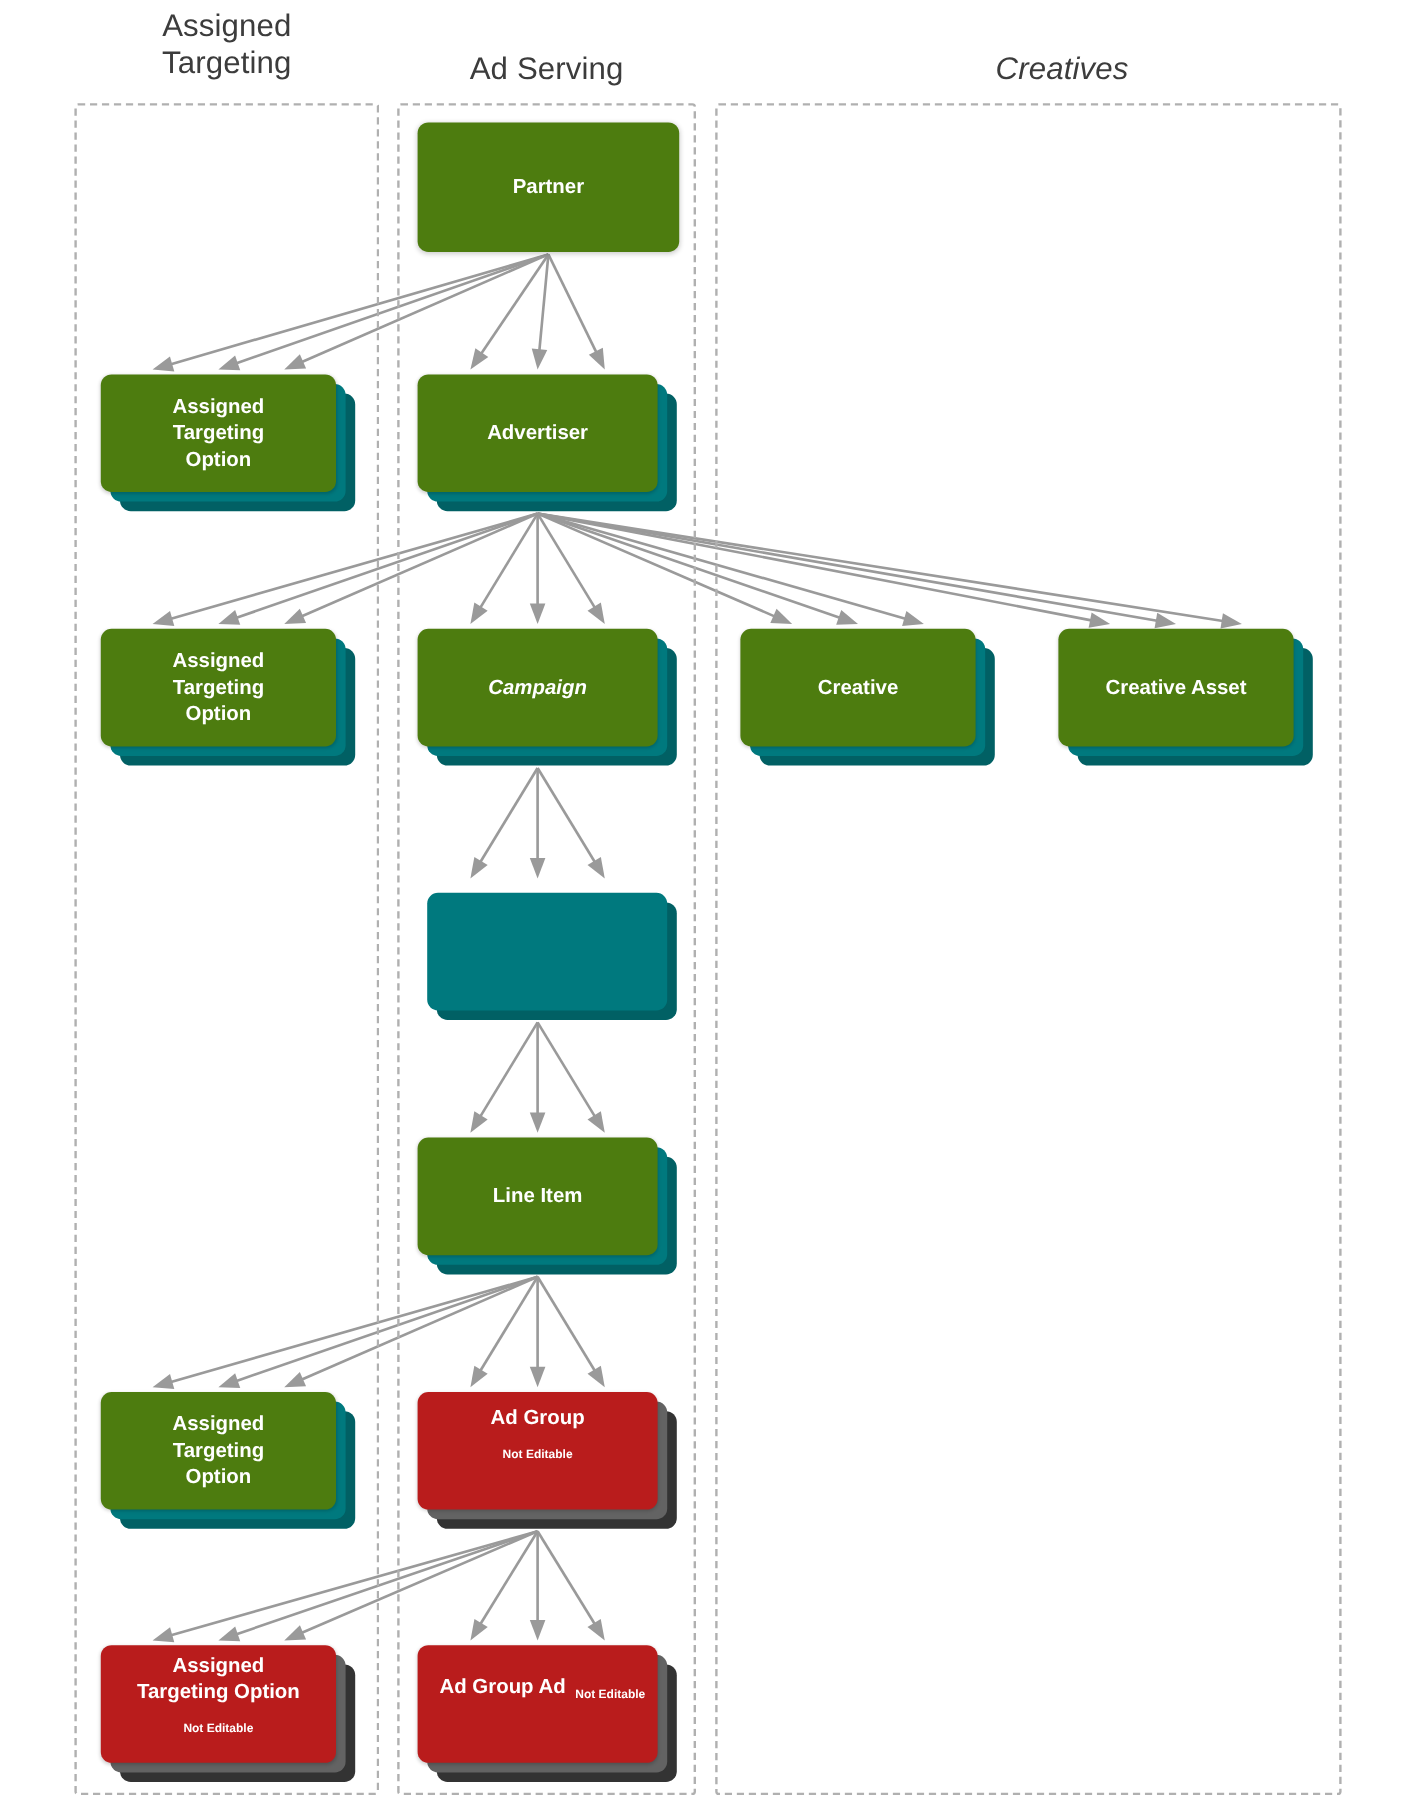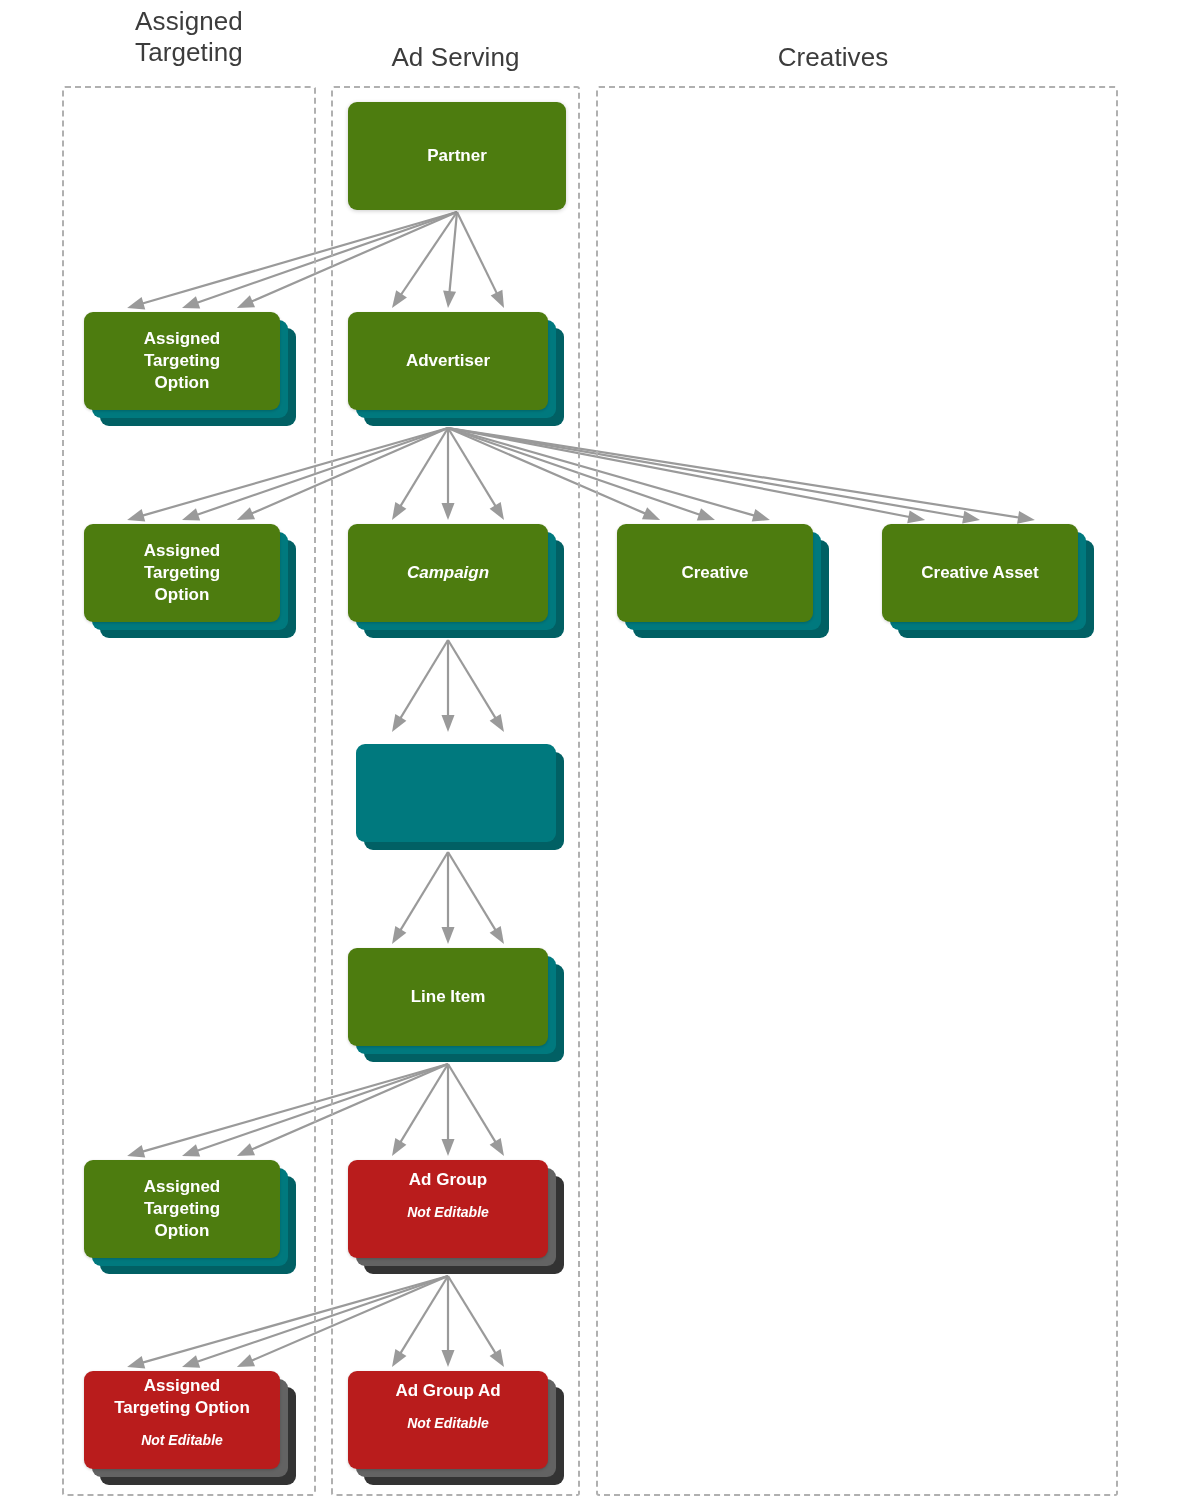--- a/index.html
+++ b/index.html
@@ -88,25 +88,24 @@
     font-weight: bold;
     font-size: 17px;
     line-height: 1.28;
     text-align: center;
     padding: 0 8px;
     white-space: pre-line;
   }
   .node-sub {
     color: #ffffff;
     font-weight: bold;
-    font-size: 14px;
+    font-size: 10px;
     line-height: 1.2;
     text-align: center;
     margin-top: 14px;
-    font-style: italic;
   }
   
   .front.has-sub { justify-content: center; }
 </style>
 </head>
 <body>
 
 <div id="canvas">
   <svg id="arrows" viewBox="0 0 1184 1508" width="1184" height="1508">
       <g>
@@ -208,21 +207,21 @@
     </svg>
   <div id="groups">
       <div class="group-box" style="left: 62px; top: 86px; width: 254px; height: 1410px; border-color: rgb(176, 176, 176);"></div>
       <div class="group-box" style="left: 331px; top: 86px; width: 249px; height: 1410px; border-color: rgb(176, 176, 176);"></div>
       <div class="group-box" style="left: 596px; top: 86px; width: 522px; height: 1410px; border-color: rgb(176, 176, 176);"></div>
     </div>
   <div id="headers">
       <div class="col-header" style="left: 62px; top: 6px; width: 254px; white-space: pre-line;">Assigned
 Targeting</div>
       <div class="col-header" style="left: 331px; top: 42px; width: 249px; white-space: pre-line;">Ad Serving</div>
-      <div class="col-header" style="left: 572px; top: 42px; width: 522px; white-space: pre-line;">Creatives</div>
+      <div class="col-header" style="left: 624px; top: 42px; width: 522px; white-space: pre-line; font-style: italic;">Creatives</div>
     </div>
   <div id="nodes">
       <div class="node cyan single" style="left: 348px; top: 102px; width: 238px; height: 128px;">
         <div class="card front" style="width: 218px; height: 108px;">
           <div style="display: flex; flex-direction: column; align-items: center; justify-content: center; transform: translateY(0px);">
             <div class="node-label">Partner</div>
           </div>
         </div>
       </div>
       <div class="node cyan triple" style="left: 84px; top: 312px; width: 216px; height: 118px;">
@@ -325,20 +324,20 @@
             <div class="node-label">Assigned
 Targeting Option</div>
             <div class="node-sub">Not Editable</div>
           </div>
         </div>
       </div>
       <div class="node gray triple" style="left: 348px; top: 1371px; width: 220px; height: 118px;">
         <div class="card shadow2" style="width: 200px; height: 98px;"></div>
         <div class="card shadow1" style="width: 200px; height: 98px;"></div>
         <div class="card front has-sub" style="width: 200px; height: 98px;">
-          <div style="display: flex; flex-direction: column; align-items: center; justify-content: center; transform: translateY(-14px);">
+          <div style="display: flex; flex-direction: row; align-items: center; justify-content: center; transform: translateY(-14px);">
             <div class="node-label">Ad Group Ad</div>
             <div class="node-sub">Not Editable</div>
           </div>
         </div>
       </div>
     </div>
 </div>
 
 </body></html>

